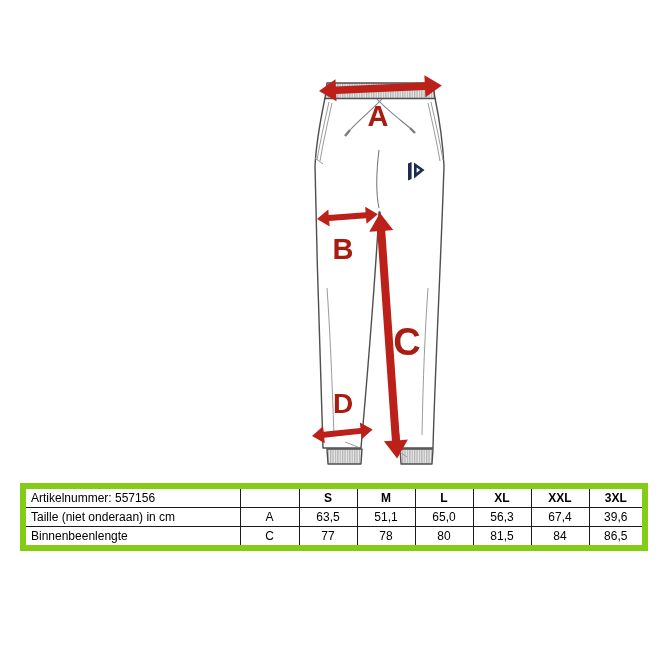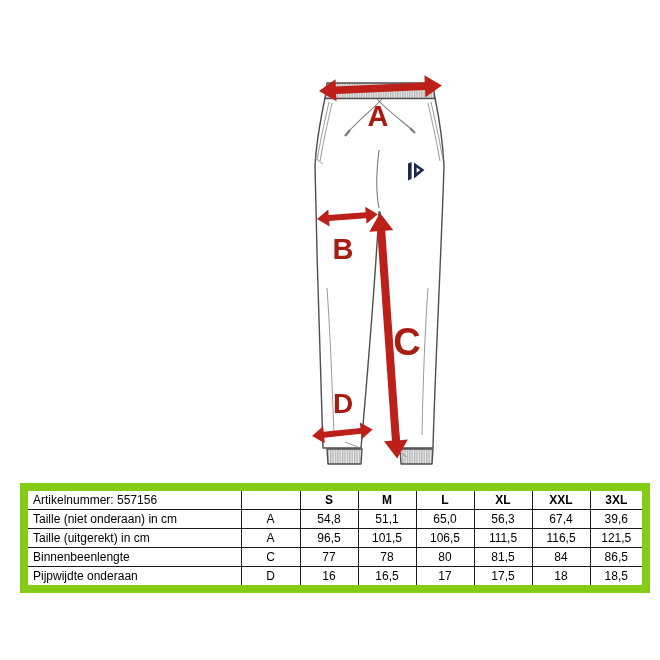--- a/index.html
+++ b/index.html
@@ -2,21 +2,21 @@
 <html><head>
 <meta charset="utf-8">
 <style>
   html,body{margin:0;padding:0;background:#fff;}
   .canvas{position:relative;width:660px;height:660px;background:#ffffff;
           font-family:"Liberation Sans",sans-serif;overflow:hidden;}
   .diagram-svg{position:absolute;left:270px;top:50px;width:220px;height:420px;}
   .size-table{position:absolute;left:20px;top:483px;width:622px;
               border-collapse:collapse;table-layout:fixed;
               font-family:"Liberation Sans",sans-serif;font-size:12px;color:#000;
-              border:8px solid #84cc16;}
+              border:6px solid #84cc16;}
   .size-table td,.size-table th{border:1px solid #1b1b1b;height:18px;line-height:18px;
               padding:0 2px;overflow:hidden;white-space:nowrap;font-weight:normal;}
   .size-table .lbl{text-align:left;padding-left:5px;}
   .size-table .ctr{text-align:center;}
   .size-table th.ctr{font-weight:bold;}
   svg text{font-family:"Liberation Sans",sans-serif;}
 </style>
 </head>
 <body>
 
@@ -104,53 +104,33 @@
         <th class="ctr">S</th>
         <th class="ctr">M</th>
         <th class="ctr">L</th>
         <th class="ctr">XL</th>
         <th class="ctr">XXL</th>
         <th class="ctr">3XL</th>
       </tr>
       <tr>
         <td class="lbl">Taille (niet onderaan) in cm</td>
         <td class="ctr">A</td>
-        <td class="ctr">54,8</td>
+        <td class="ctr">63,5</td>
         <td class="ctr">51,1</td>
         <td class="ctr">65,0</td>
         <td class="ctr">56,3</td>
         <td class="ctr">67,4</td>
         <td class="ctr">39,6</td>
-      </tr>
-      <tr>
-        <td class="lbl">Taille (uitgerekt) in cm</td>
-        <td class="ctr">A</td>
-        <td class="ctr">96,5</td>
-        <td class="ctr">101,5</td>
-        <td class="ctr">106,5</td>
-        <td class="ctr">111,5</td>
-        <td class="ctr">116,5</td>
-        <td class="ctr">121,5</td>
       </tr>
       <tr>
         <td class="lbl">Binnenbeenlengte</td>
         <td class="ctr">C</td>
         <td class="ctr">77</td>
         <td class="ctr">78</td>
         <td class="ctr">80</td>
         <td class="ctr">81,5</td>
         <td class="ctr">84</td>
         <td class="ctr">86,5</td>
       </tr>
-      <tr>
-        <td class="lbl">Pijpwijdte onderaan</td>
-        <td class="ctr">D</td>
-        <td class="ctr">16</td>
-        <td class="ctr">16,5</td>
-        <td class="ctr">17</td>
-        <td class="ctr">17,5</td>
-        <td class="ctr">18</td>
-        <td class="ctr">18,5</td>
-      </tr>
     </tbody>
   </table>
 
 </div>
 
 </body></html>

